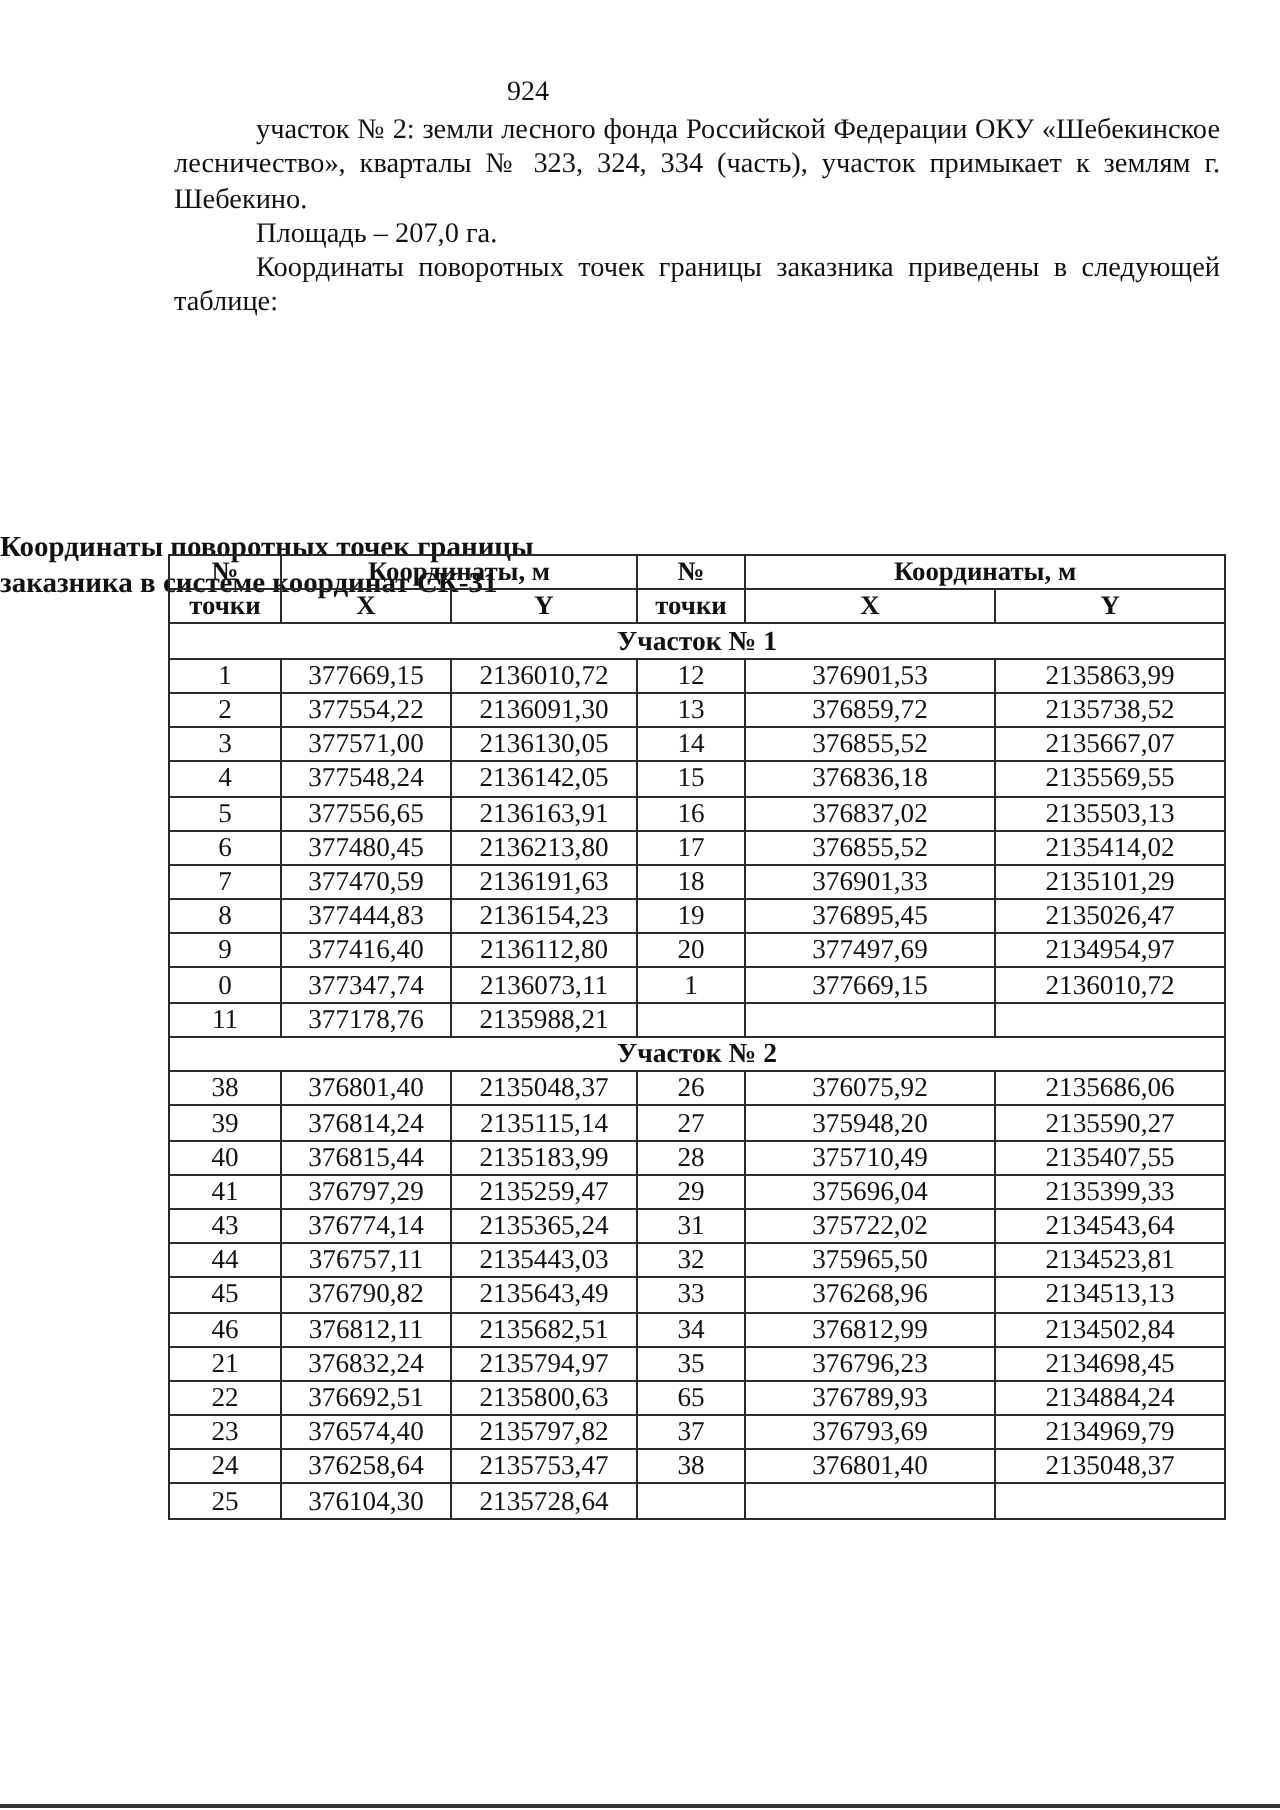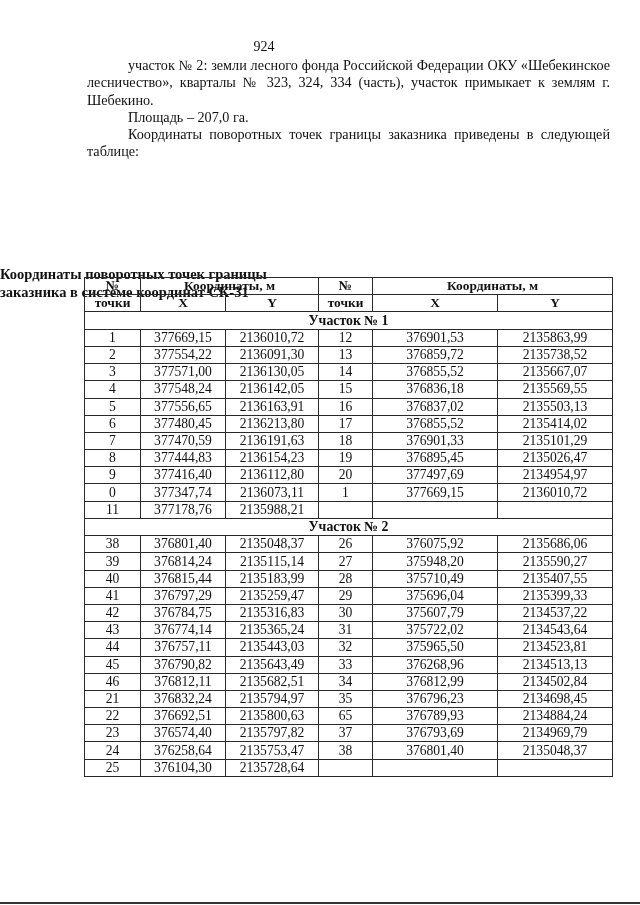--- a/index.html
+++ b/index.html
@@ -203,28 +203,20 @@
       </tr>
       <tr>
         <td>41</td>
         <td>376797,29</td>
         <td>2135259,47</td>
         <td>29</td>
         <td>375696,04</td>
         <td>2135399,33</td>
       </tr>
       <tr>
-        <td>42</td>
-        <td>376784,75</td>
-        <td>2135316,83</td>
-        <td>30</td>
-        <td>375607,79</td>
-        <td>2134537,22</td>
-      </tr>
-      <tr>
         <td>43</td>
         <td>376774,14</td>
         <td>2135365,24</td>
         <td>31</td>
         <td>375722,02</td>
         <td>2134543,64</td>
       </tr>
       <tr>
         <td>44</td>
         <td>376757,11</td>

